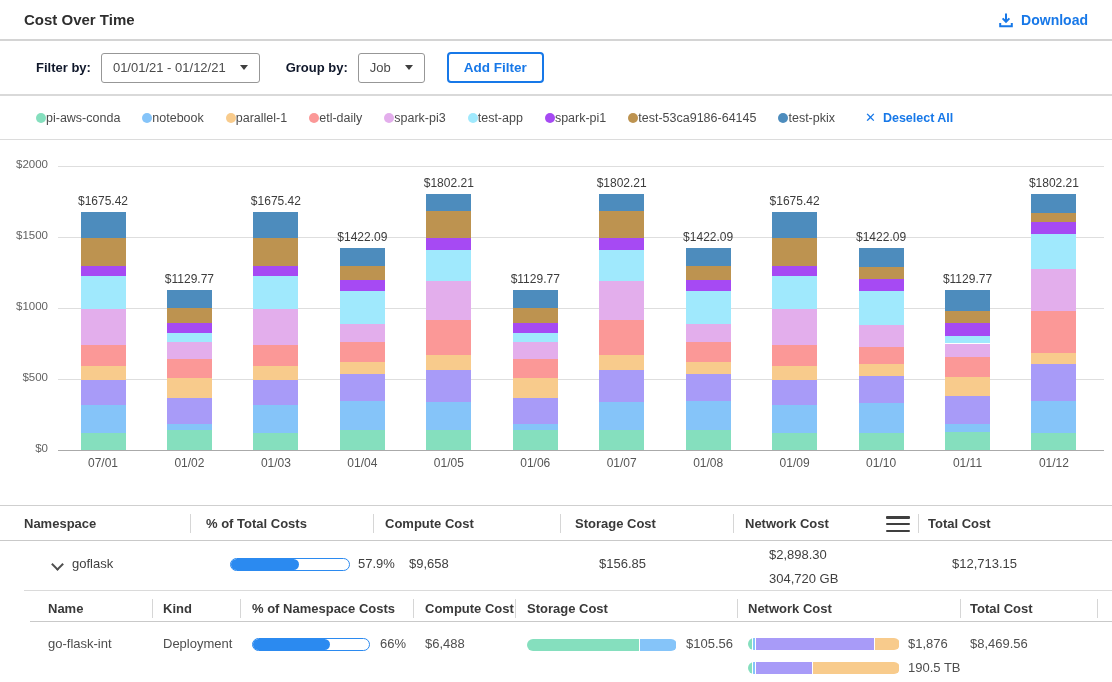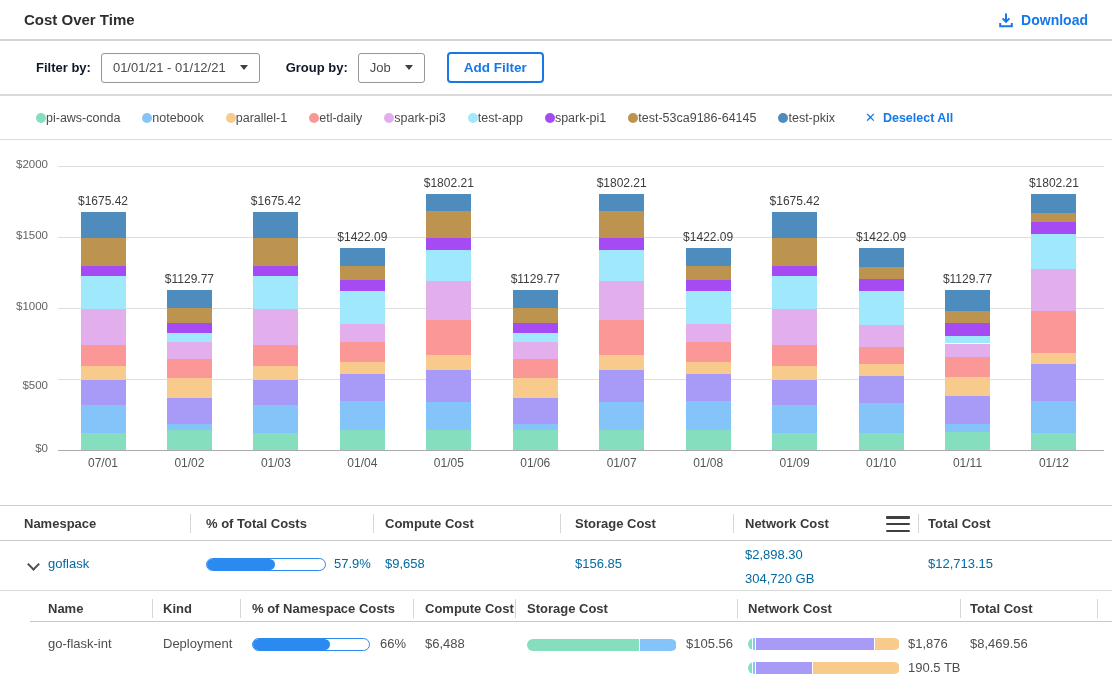--- a/index.html
+++ b/index.html
@@ -34,21 +34,21 @@
   .ytick{position:absolute;left:0;width:48px;text-align:right;font-size:11.5px;color:#636363;}
   .xtick{position:absolute;width:64px;text-align:center;font-size:12px;color:#555;top:316px;}
   .bar-seg{position:absolute;width:45px;}
   .bar-total{position:absolute;width:92px;text-align:center;font-size:12px;color:#3c3c3c;}
 
   
   .tbl{position:relative;margin-top:27px;border-top:1px solid #cfcfcf;font-size:13px;}
   .thead{position:relative;height:35px;border-bottom:1px solid #c9c9c9;font-weight:bold;color:#393939;}
   .th{position:absolute;top:10px;white-space:nowrap;}
   .vline{position:absolute;top:8px;height:19px;width:1px;background:#d6d6d6;}
-  .trow{position:relative;height:50px;border-bottom:1px solid #dadada;color:#0369a1;}
+  .trow{position:relative;height:50px;border-bottom:1px solid #dadada;color:#404040;margin-left:24px;}
   .cell{position:absolute;white-space:nowrap;}
   .chev{position:absolute;left:29px;top:19px;width:9px;height:9px;border-right:2px solid #4f4f4f;border-bottom:2px solid #4f4f4f;transform:rotate(45deg);cursor:pointer;}
   .meter{position:absolute;height:13px;width:120px;border:1px solid #2b8af0;border-radius:7px;background:#fff;overflow:hidden;}
   .meter-fill{height:100%;background:#2b8af0;border-radius:0 7px 7px 0;}
   .menu-btn{position:absolute;left:886px;top:10px;width:24px;height:16px;display:flex;flex-direction:column;justify-content:space-between;background:none;border:none;cursor:pointer;padding:0;}
   .menu-btn span{display:block;height:2.5px;background:#3f3f3f;border-radius:1px;}
   .stack-bar{position:absolute;height:12px;border-radius:6px;overflow:hidden;display:flex;}
   .stack-bar i{display:block;height:100%;margin-right:1px;}
   .stack-bar i:last-child{margin-right:0;}
   .subhead{position:relative;height:31px;border-bottom:1px solid #c9c9c9;font-weight:bold;color:#393939;margin-left:30px;}
@@ -128,21 +128,21 @@
 </div>
 
 <div class="chart">
     <div class="gridline" style="top: 26px;"></div>
     <div class="ytick" style="top: 18px;">$2000</div>
     <div class="gridline" style="top: 97px;"></div>
     <div class="ytick" style="top: 89px;">$1500</div>
     <div class="gridline" style="top: 168px;"></div>
     <div class="ytick" style="top: 160px;">$1000</div>
     <div class="gridline" style="top: 239px;"></div>
-    <div class="ytick" style="top: 239px; padding-left: 16px;">$500</div>
+    <div class="ytick" style="top: 231px; padding-left: 16px;">$500</div>
     <div class="gridline zero" style="top: 310px;"></div>
     <div class="ytick" style="top: 302px;">$0</div>
     <div class="bar-seg" style="left: 80.5px; top: 292.818px; height: 17.182px; background: rgb(133, 223, 190);"></div>
     <div class="bar-seg" style="left: 80.5px; top: 265.412px; height: 27.406px; background: rgb(133, 196, 249);"></div>
     <div class="bar-seg" style="left: 80.5px; top: 239.994px; height: 25.418px; background: rgb(168, 155, 248);"></div>
     <div class="bar-seg" style="left: 80.5px; top: 225.794px; height: 14.2px; background: rgb(248, 203, 140);"></div>
     <div class="bar-seg" style="left: 80.5px; top: 205.204px; height: 20.59px; background: rgb(251, 152, 151);"></div>
     <div class="bar-seg" style="left: 80.5px; top: 168.994px; height: 36.21px; background: rgb(227, 174, 236);"></div>
     <div class="bar-seg" style="left: 80.5px; top: 136.334px; height: 32.66px; background: rgb(160, 233, 253);"></div>
     <div class="bar-seg" style="left: 80.5px; top: 126.11px; height: 10.224px; background: rgb(166, 74, 243);"></div>

